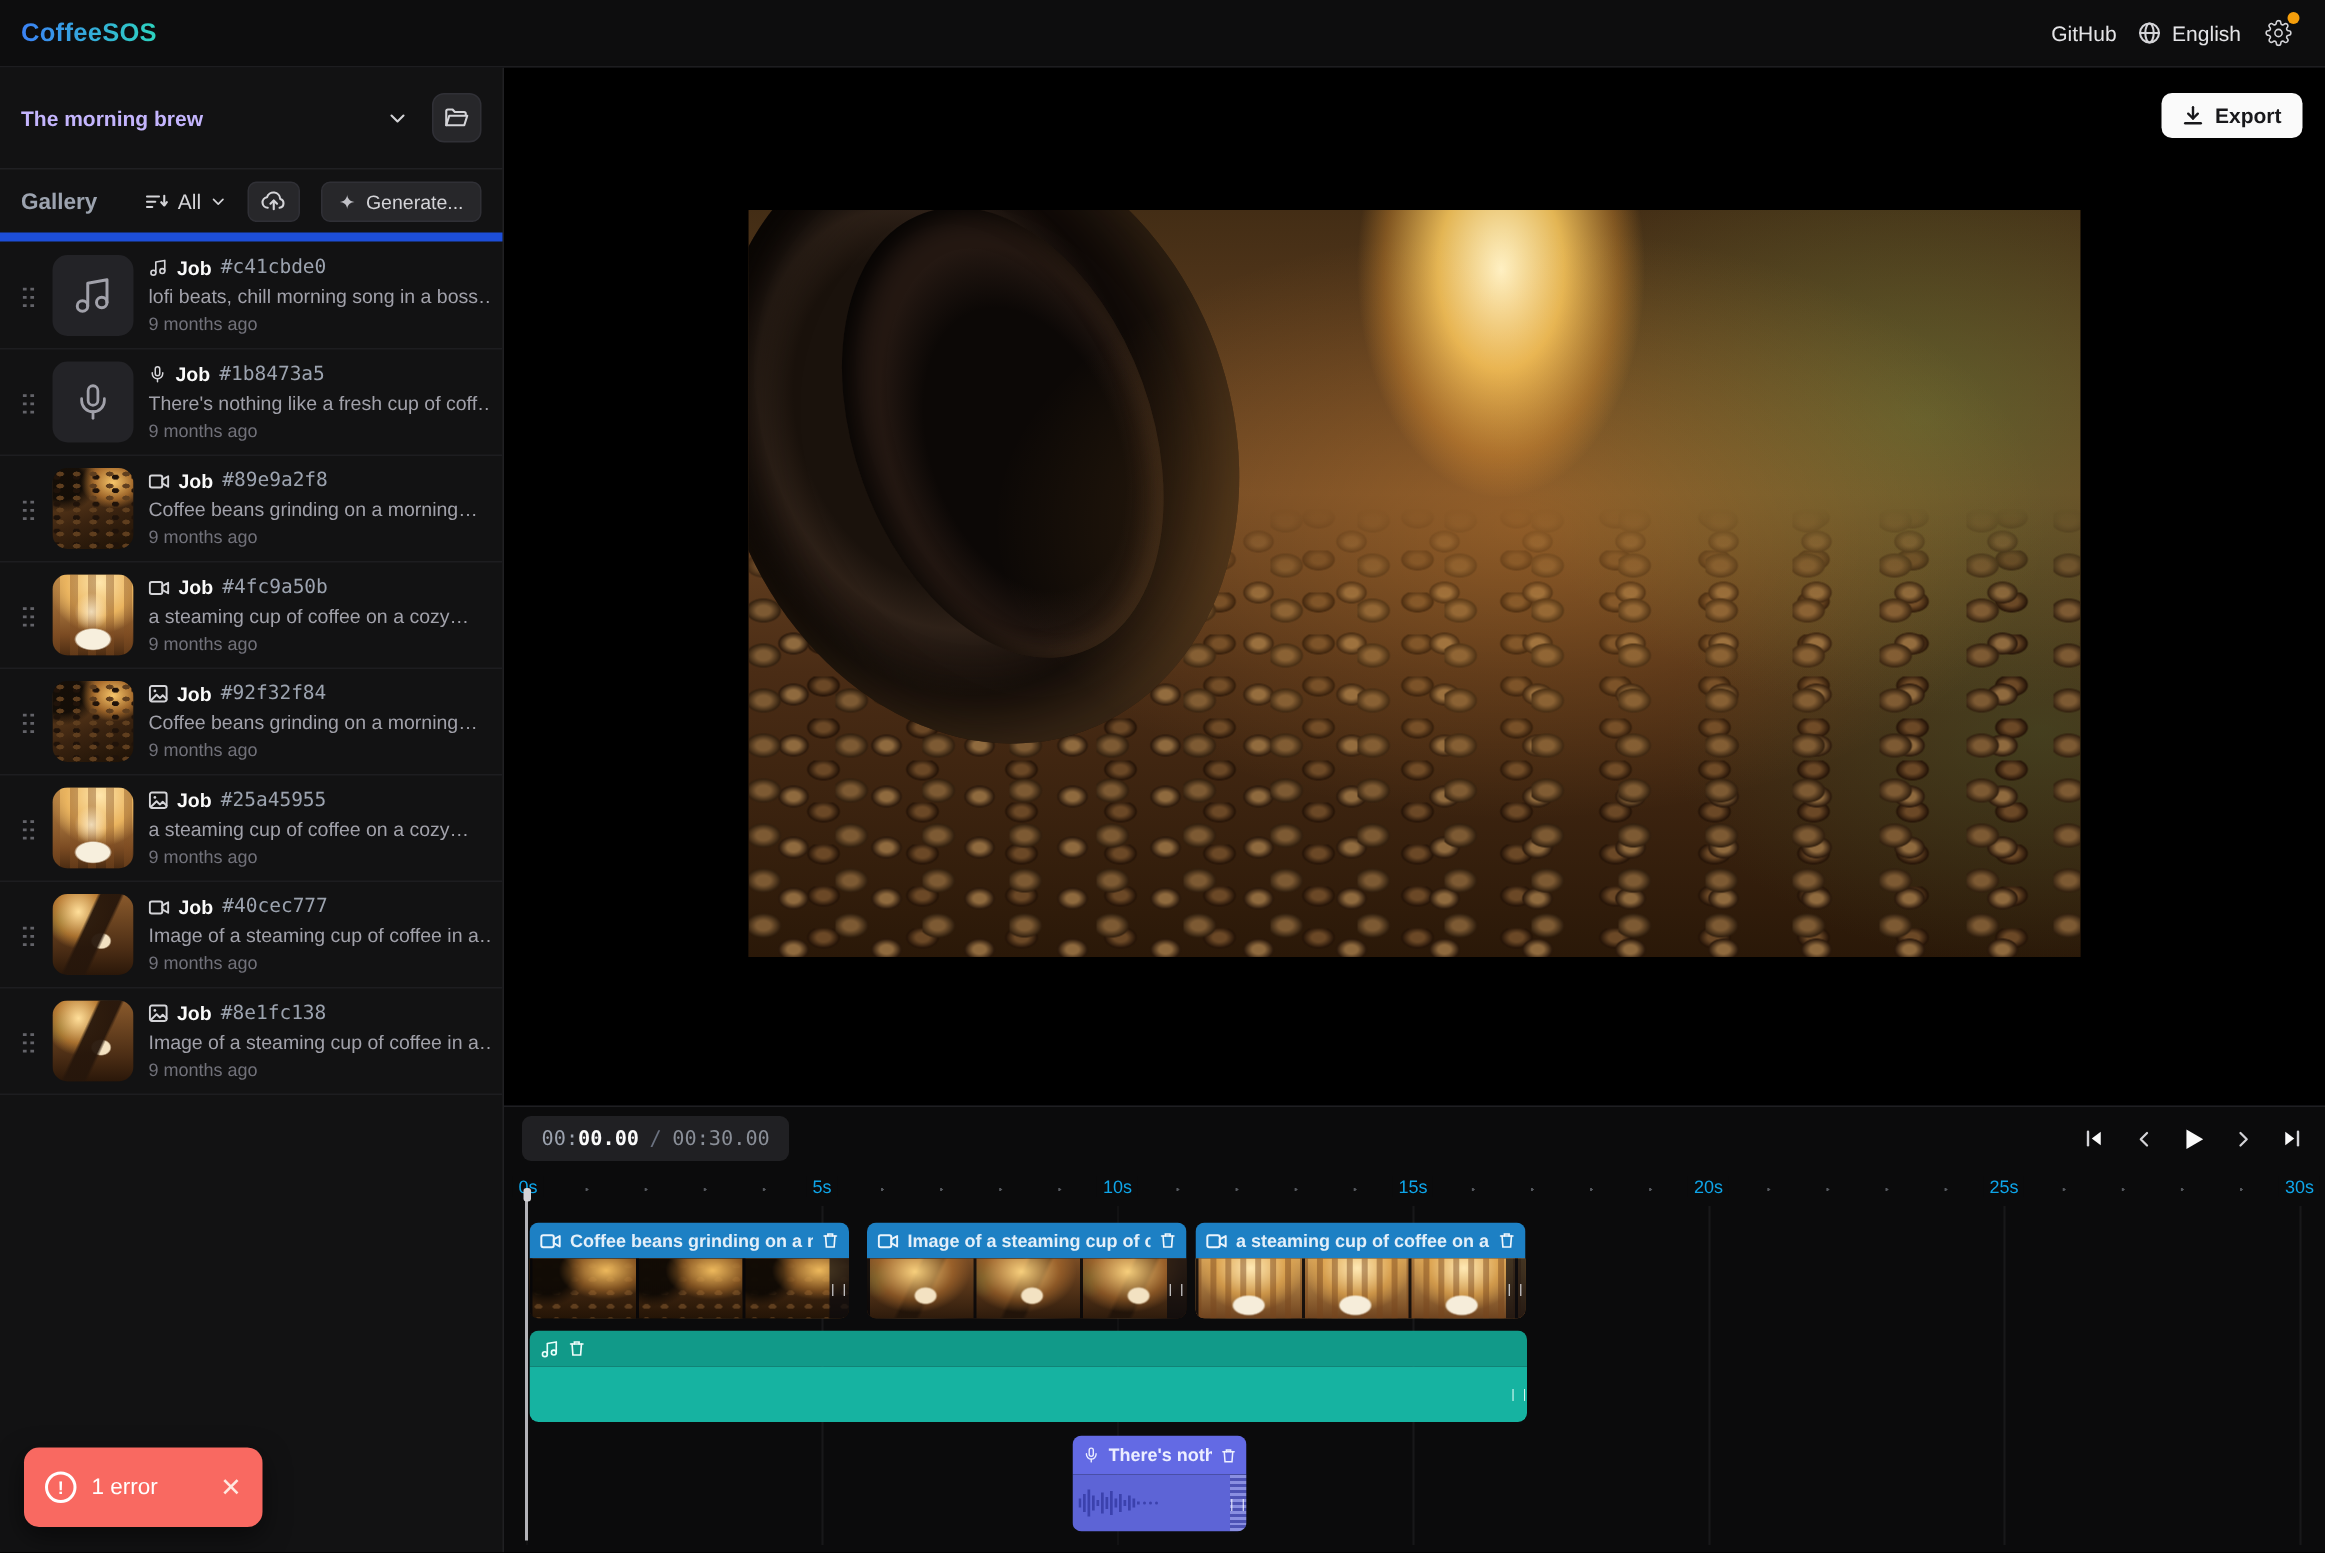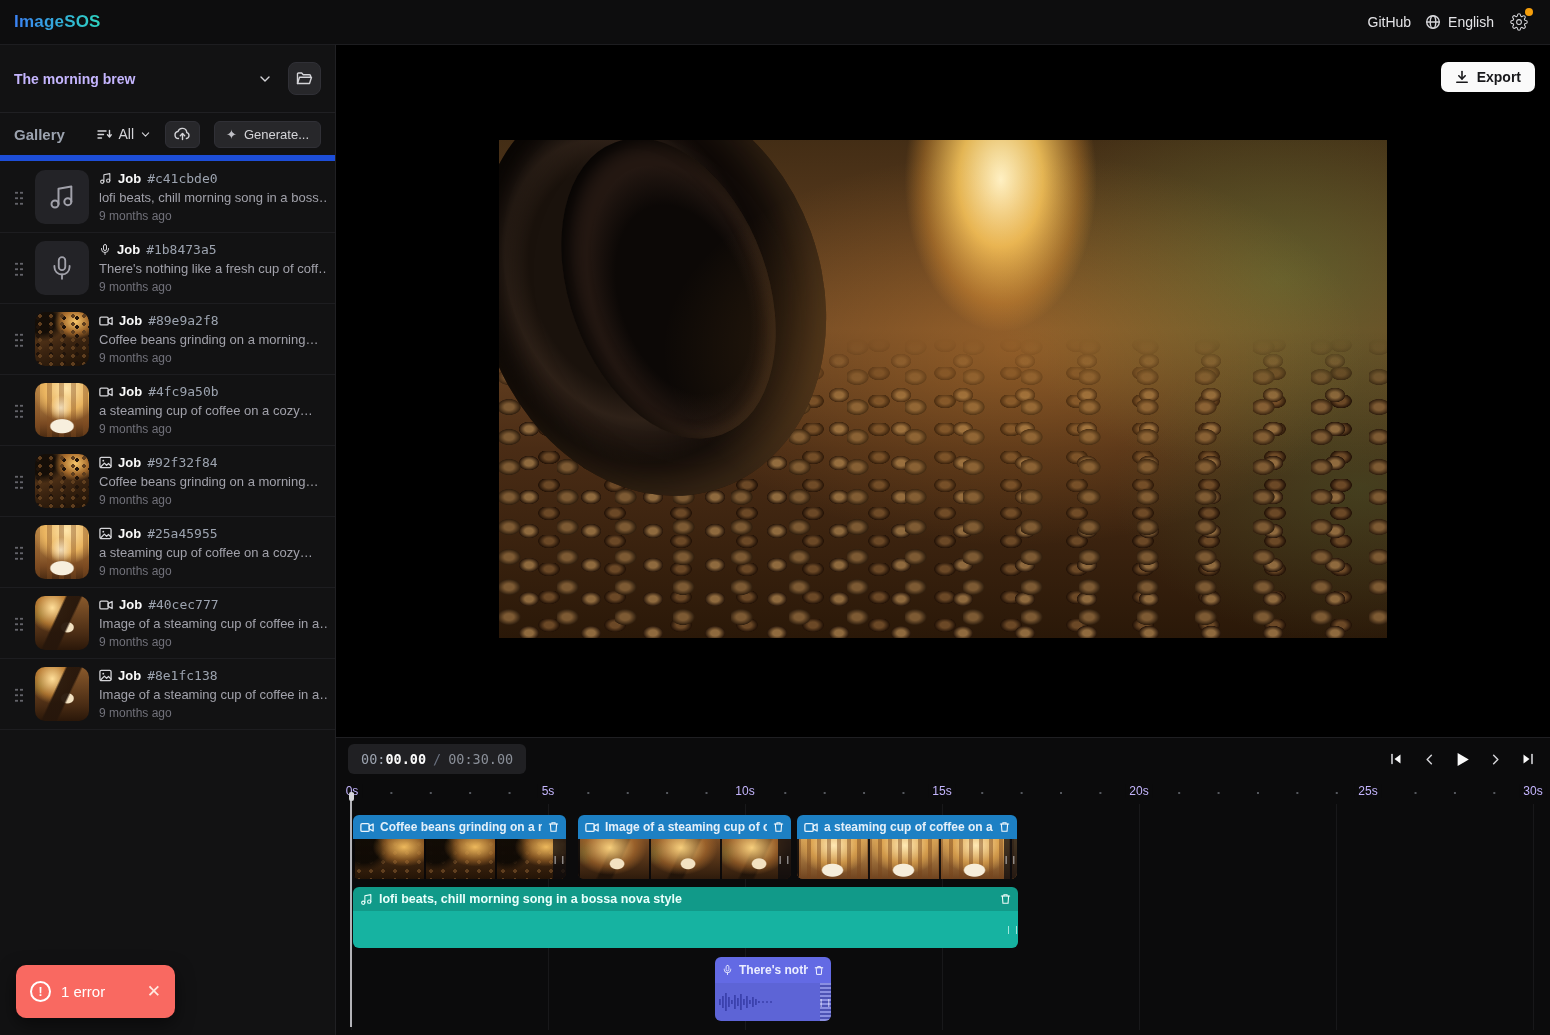--- a/index.html
+++ b/index.html
@@ -111,21 +111,21 @@
   .t-dim { color:#9ca3af; } .t-bright { color:#fafafa; font-weight:bold; }
   .t-sep { color:#6b7280; margin:0 7px; } .t-total { color:#8a8f98; }
   .transport { position:absolute; right:10px; top:6px; height:30px; display:flex; align-items:center; gap:9px; }
   .tp-btn { width:24px; height:24px; display:flex; align-items:center; justify-content:center; cursor:pointer; }
   .tp-btn svg { stroke:#d4d4d8; fill:none; stroke-width:1.6; stroke-linecap:round; stroke-linejoin:round; }
   .tp-btn .solid { fill:#fafafa; stroke:none; }
 
   .ruler { position:absolute; left:0; right:0; top:44px; height:22px; cursor:pointer;
            background-image:radial-gradient(circle 1.1px at 0.6px 50%, #55585e 95%, transparent 100%);
            background-size:39.4px 100%; background-position:15px 0; background-repeat:repeat-x; }
-  .ruler-label { position:absolute; top:2px; transform:translateX(-50%); font-size:12px; color:#c4b5fd; background:#0b0b0c; padding:0 4px; }
+  .ruler-label { position:absolute; top:2px; transform:translateX(-50%); font-size:12px; color:#0ea5e9; background:#0b0b0c; padding:0 4px; }
   .tracks { position:absolute; left:0; right:0; top:66px; bottom:5px;
             background:repeating-linear-gradient(90deg,#18181a 0 1px, transparent 1px 197px); background-position:15px 0; }
   .playhead { position:absolute; left:14px; top:56px; width:2px; height:233px; background:#b3b3b8; z-index:20; cursor:ew-resize; }
   .playhead::before { content:""; position:absolute; top:-2px; left:-1.5px; width:5px; height:9px; background:#d4d4d8; border-radius:2px; }
 
   .clip { position:absolute; border-radius:6px; overflow:hidden; cursor:pointer; }
   .clip-head { height:24px; display:flex; align-items:center; gap:6px; padding:0 7px; }
   .clip-title { flex:1; min-width:0; font-size:12px; font-weight:bold; white-space:nowrap; overflow:hidden; }
   .trash-btn { flex:none; display:flex; cursor:pointer; }
   .clip-body { position:relative; }
@@ -182,21 +182,21 @@
                 display:flex; align-items:center; justify-content:center; flex:none; }
   .toast-msg { flex:1; font-size:15px; color:#fff; }
   .toast-close { color:#ffe9e0; font-size:17px; cursor:pointer; line-height:1; }
 </style>
 </head>
 <body>
 
 <div class="app">
 
   <div class="header">
-    <div class="logo"><span>Image</span><span>SOS</span></div>
+    <div class="logo"><span>Coffee</span><span>SOS</span></div>
     <div class="header-right">
       <span class="hlink">GitHub</span>
       <span class="lang">
         <svg width="16" height="16" viewBox="0 0 16 16" class="icon-stroke">
           <circle cx="8" cy="8" r="6.3"></circle>
             <ellipse cx="8" cy="8" rx="2.8" ry="6.3"></ellipse>
             <line x1="1.7" y1="8" x2="14.3" y2="8"></line>
         </svg>
         <span>English</span>
       </span>
@@ -514,21 +514,21 @@
             </svg>
         </span>
       </div>
 
       <div class="ruler">
         <span class="ruler-label" style="left:16px">0s</span>
         <span class="ruler-label" style="left:212px">5s</span>
         <span class="ruler-label" style="left:409px">10s</span>
         <span class="ruler-label" style="left:606px">15s</span>
         <span class="ruler-label" style="left:803px">20s</span>
-        <span class="ruler-label" style="left:1032px">25s</span>
+        <span class="ruler-label" style="left:1000px">25s</span>
         <span class="ruler-label" style="left:1197px">30s</span>
       </div>
 
       <div class="tracks">
 
         <div class="clip video-clip" style="left:17px; top:11px; width:213px">
           <div class="clip-head">
             <svg width="14" height="11" viewBox="0 0 16 12" fill="none" stroke="#eaf4fc" stroke-width="1.5" stroke-linejoin="round">
                 <rect x="1" y="1.5" width="9.5" height="9" rx="1.5"></rect>
                 <path d="M10.5 4.5 15 2v8l-4.5-2.5z"></path>
@@ -590,21 +590,20 @@
             </div>
         </div>
 
         <div class="clip music-clip" style="left:17px; top:83px; width:665px">
           <div class="clip-head">
             <svg width="13" height="13" viewBox="0 0 24 24" fill="none" stroke="#e9fffb" stroke-width="2" stroke-linecap="round" stroke-linejoin="round">
                 <circle cx="6" cy="18" r="3"></circle>
                 <circle cx="17" cy="16" r="3"></circle>
                 <path d="M9 18V5l11-2v13"></path>
               </svg>
-            <span class="clip-title">lofi beats, chill morning song in a bossa nova style</span>
             <span class="trash-btn">
               <svg width="11" height="12" viewBox="0 0 12 13" fill="none" stroke="#eefcf9" stroke-width="1.2" stroke-linecap="round">
                   <path d="M1.5 3.2h9"></path>
                   <path d="M4.3 3.2V1.8h3.4v1.4"></path>
                   <path d="M2.6 3.2l.6 8h5.6l.6-8"></path>
                 </svg>
             </span>
           </div>
           <div class="clip-body">
               <span class="resize-handle">❘❘</span>

